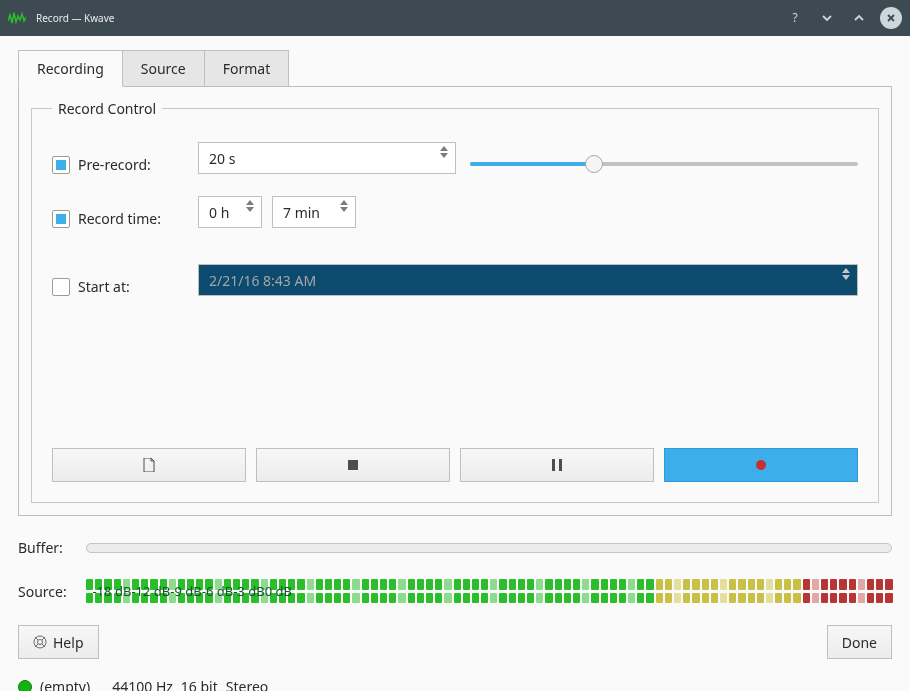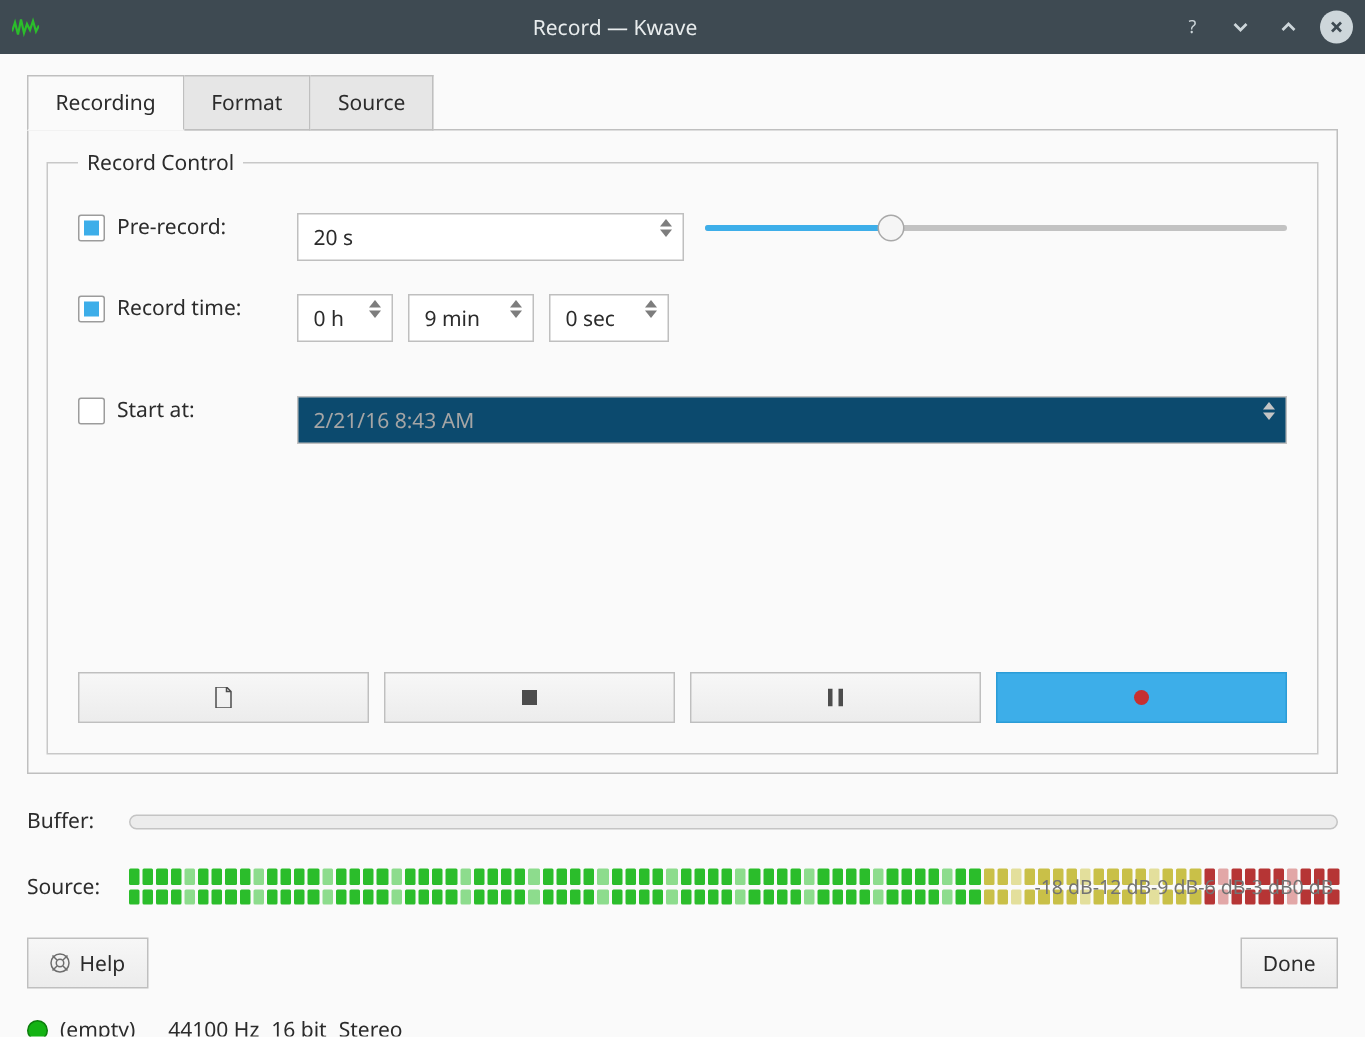--- a/index.html
+++ b/index.html
@@ -1,36 +1,36 @@
 <!DOCTYPE html>
 <html><head>
 <meta charset="utf-8">
 <style>
   * { box-sizing: border-box; font-family: "Noto Sans", "Liberation Sans", Arial, sans-serif; }
   html, body { margin: 0; padding: 0; width: 910px; height: 691px; background: #fafafa; color: #2b2b2b; font-size: 14px; }
   
   .titlebar { height: 36px; background: #3e4a52; color: #e8eced; display: flex; align-items: center; padding: 0 8px; }
   .app-icon { width: 18px; height: 18px; margin-right: 10px; display:flex; align-items:center; justify-content:center;}
-  .title-text { flex: 1; text-align: center; font-size: 14px; }
+  .title-text { flex: 1; font-size: 10px; }
   .tb-controls { display: flex; gap: 10px; align-items: center; }
   .tb-btn { width: 22px; height: 22px; display: flex; align-items: center; justify-content: center; color: #cdd6da; border-radius: 11px; }
   .tb-btn svg { display:block; }
   .tb-close { background: #cdd6da; color:#3e4a52; }
   
   .window-body { padding: 14px 18px 8px 18px; display: flex; flex-direction: column; height: calc(691px - 36px); }
   
   .tabs { display: flex; position: relative; z-index: 2; }
   .tab { padding: 8px 18px; border: 1px solid #bfbfbf; background: #e6e6e6; color: #2b2b2b; position: relative; margin-bottom: -1px; }
   .tab + .tab { border-left: none; }
   .tab.active { background: #fafafa; border-bottom-color: #fafafa; }
   
   .panel { border: 1px solid #bfbfbf; padding: 12px; flex: 0 0 auto; }
   fieldset.record-control { border: 1px solid #c8c8c8; margin: 0; padding: 24px 20px 20px 20px; position: relative; height: 404px; display: flex; flex-direction: column; }
   fieldset.record-control legend { padding: 0 6px; font-size: 14px; }
-  .row { display: flex; align-items: flex-start; gap: 14px; margin-bottom: 22px; }
+  .row { display: flex; align-items: flex-end; gap: 14px; margin-bottom: 22px; }
   .row .labelcell { width: 132px; display: flex; align-items: center; gap: 8px; }
   .cb { width: 18px; height: 18px; border: 1px solid #9c9c9c; border-radius: 2px; display: flex; align-items: center; justify-content: center; background: #fff; flex-shrink:0; }
   .cb.checked::after { content: ""; width: 10px; height: 10px; background: #3daee9; display:block; }
   .spin { height: 32px; border: 1px solid #bfbfbf; background: #fff; display: flex; align-items: center; padding: 0 22px 0 10px; position: relative; }
   .spin.disabled { color: #a5a5a5; background: #0c4a6e; }
   .spin .updown { position: absolute; right: 4px; top: 3px; width: 14px; display:flex; flex-direction:column; gap:2px; }
   .spin .updown span { width:0;height:0;border-left:4px solid transparent;border-right:4px solid transparent; margin:0 auto;}
   .spin .updown .up { border-bottom:5px solid #7d7d7d; }
   .spin .updown .down { border-top:5px solid #7d7d7d; }
   .spin.disabled .updown .up { border-bottom-color:#c5c5c5;}
@@ -49,21 +49,21 @@
   .buffer-bar { flex:1; height:10px; border:1px solid #c4c4c4; border-radius:5px; background:#ececec; }
   .level-meter { flex:1; position:relative; height:24px; display:flex; gap:2px; align-items:stretch; }
   .level-seg { flex:1; display:flex; flex-direction:column; gap:3px; }
   .level-seg .top, .level-seg .bot { flex:1; border-radius:1px; }
   .lvl-g .top,.lvl-g .bot{ background:#2bbd2b; }
   .lvl-gl .top,.lvl-gl .bot{ background:#8ddc8d; }
   .lvl-y .top,.lvl-y .bot{ background:#c9c048; }
   .lvl-yl .top,.lvl-yl .bot{ background:#e3df9c; }
   .lvl-r .top,.lvl-r .bot{ background:#b63535; }
   .lvl-rl .top,.lvl-rl .bot{ background:#e2a7a7; }
-  .level-overlay { position:absolute; inset:0; display:flex; justify-content:flex-end; align-items:center; padding:0 3px; color:#737373; font-size:13px; pointer-events:none;}
+  .level-overlay { position:absolute; inset:0; display:flex; justify-content:flex-start; align-items:center; padding:0 3px; color:#14532d; font-size:13px; pointer-events:none;}
   
   .bottom-row { display:flex; margin-top:22px; }
   .btn { height:34px; padding:0 14px; border:1px solid #bfbfbf; background:linear-gradient(#f7f7f7,#ececec); display:flex; align-items:center; gap:6px; }
   
   .statusbar { margin-top:auto; padding-top:18px; display:flex; align-items:center; gap:8px; font-size:14px;}
   .dot { width:14px; height:14px; border-radius:7px; background:#14b314; border:1px solid #0d7e0d;}
 </style>
 </head>
 <body>
 
@@ -95,22 +95,22 @@
           <line x1="3" y1="3" x2="9" y2="9" stroke="#3e4a52" stroke-width="1.8"></line>
           <line x1="9" y1="3" x2="3" y2="9" stroke="#3e4a52" stroke-width="1.8"></line>
         </svg>
       </div>
   </div>
 </div>
 
 <div class="window-body">
   <div class="tabs">
     <div class="tab active"><span>Recording</span></div>
+    <div class="tab"><span>Source</span></div>
     <div class="tab"><span>Format</span></div>
-    <div class="tab"><span>Source</span></div>
   </div>
 
   <div class="panel">
     <fieldset class="record-control">
       <legend>Record Control</legend>
 
       <div class="row">
         <div class="labelcell">
           <div class="cb checked"></div>
           <span>Pre-record:</span>
@@ -136,28 +136,21 @@
         </div>
         <div style="display:flex; gap:10px;">
           <div class="spin" style="width:64px">
             <span>0 h</span>
             <div class="updown">
                 <span class="up"></span>
                 <span class="down"></span>
               </div>
           </div>
           <div class="spin" style="width:84px">
-            <span>9 min</span>
-            <div class="updown">
-                <span class="up"></span>
-                <span class="down"></span>
-              </div>
-          </div>
-          <div class="spin" style="width:80px">
-            <span>0 sec</span>
+            <span>7 min</span>
             <div class="updown">
                 <span class="up"></span>
                 <span class="down"></span>
               </div>
           </div>
         </div>
       </div>
 
       <div style="height:14px"></div>
 

